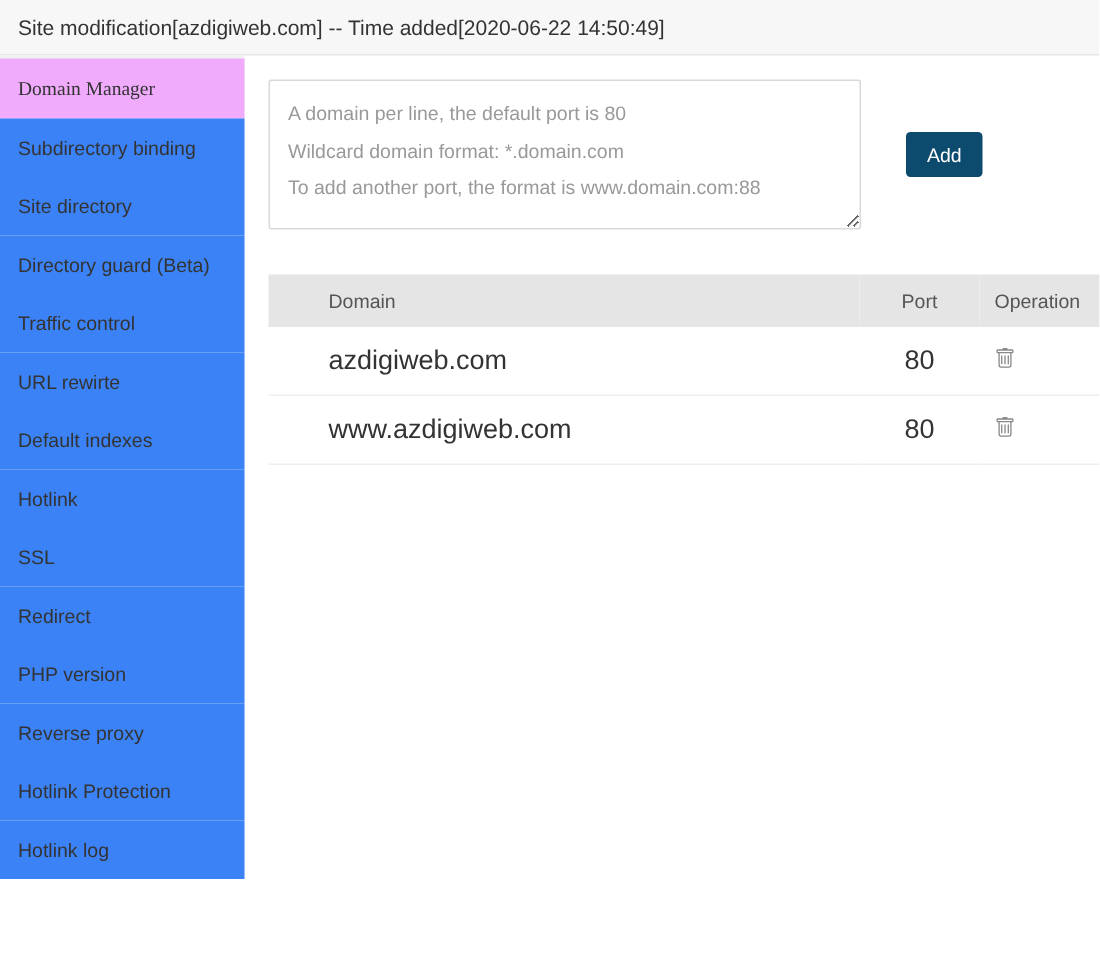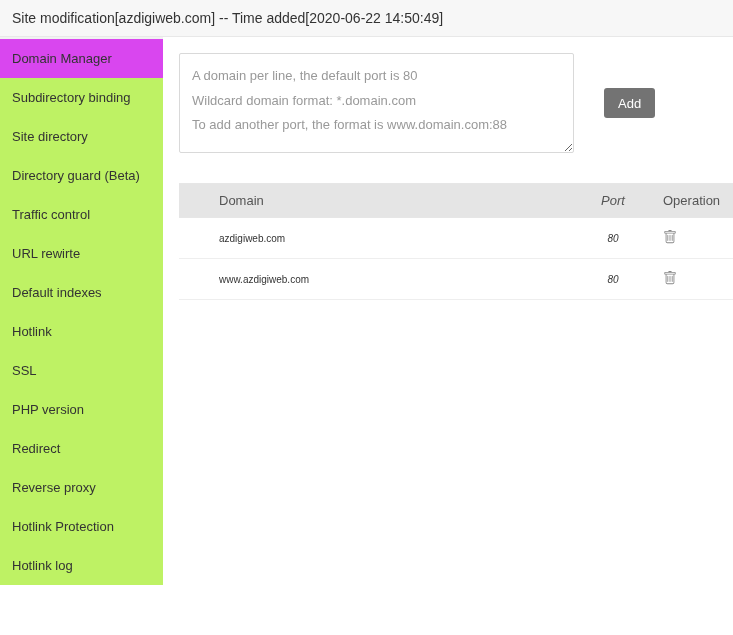--- a/index.html
+++ b/index.html
@@ -25,24 +25,25 @@
       width: 163px;
       background: #f1f1f1;
       flex-shrink: 0;
       padding-top: 2px;
     }
     .sidebar-item {
       padding: 12px 12px;
       font-size: 13px;
       color: #333;
       cursor: pointer;
-      background: #bef264;
+      background: #3b82f6;
     }
     .sidebar-item.active {
-      background: #d946ef;
+      background: #f0abfc;
+      font-family: Liberation Serif, serif;
     }
     .main {
       flex: 1;
       padding: 16px 0 0 16px;
       position: relative;
     }
     .input-row {
       display: flex;
       align-items: center;
       gap: 30px;
@@ -56,21 +57,21 @@
       font-family: inherit;
       font-size: 13px;
       color: #333;
       resize: both;
     }
     .domain-textarea::placeholder {
       color: #999;
       line-height: 1.9;
     }
     .add-btn {
-      background: #737373;
+      background: #0c4a6e;
       color: #fff;
       border: none;
       border-radius: 3px;
       padding: 4px 14px;
       font-size: 13px;
       cursor: pointer;
       height: 30px;
     }
     .table {
       width: 100%;
@@ -80,26 +81,26 @@
     .table th {
       background: #e5e5e5;
       border-top: 1px solid #e6e6e6;
       border-bottom: 1px solid #e6e6e6;
       text-align: left;
       font-weight: normal;
       font-size: 13px;
       color: #555;
       padding: 9px 10px;
     }
-    .table th.port, .table td.port { text-align: center; width: 80px; font-style: italic; }
+    .table th.port, .table td.port { text-align: center; width: 80px; }
     .table th.op, .table td.op { text-align: left; width: 80px; }
     .table td {
       border-bottom: 1px solid #eee;
       padding: 12px 10px;
-      font-size: 10px;
+      font-size: 18px;
       color: #333;
     }
     .table td:first-child, .table th:first-child {
       padding-left: 40px;
     }
     .trash-icon {
       display: inline-block;
       width: 14px;
       height: 14px;
       color: #888;
@@ -118,22 +119,22 @@
   <div class="sidebar">
     <div class="sidebar-item active"><span>Domain Manager</span></div>
     <div class="sidebar-item"><span>Subdirectory binding</span></div>
     <div class="sidebar-item"><span>Site directory</span></div>
     <div class="sidebar-item"><span>Directory guard (Beta)</span></div>
     <div class="sidebar-item"><span>Traffic control</span></div>
     <div class="sidebar-item"><span>URL rewirte</span></div>
     <div class="sidebar-item"><span>Default indexes</span></div>
     <div class="sidebar-item"><span>Hotlink</span></div>
     <div class="sidebar-item"><span>SSL</span></div>
+    <div class="sidebar-item"><span>Redirect</span></div>
     <div class="sidebar-item"><span>PHP version</span></div>
-    <div class="sidebar-item"><span>Redirect</span></div>
     <div class="sidebar-item"><span>Reverse proxy</span></div>
     <div class="sidebar-item"><span>Hotlink Protection</span></div>
     <div class="sidebar-item"><span>Hotlink log</span></div>
   </div>
 
   <div class="main">
     <div class="input-row">
       <textarea class="domain-textarea" placeholder="A domain per line, the default port is 80
 Wildcard domain format: *.domain.com
 To add another port, the format is www.domain.com:88" style=""></textarea>

